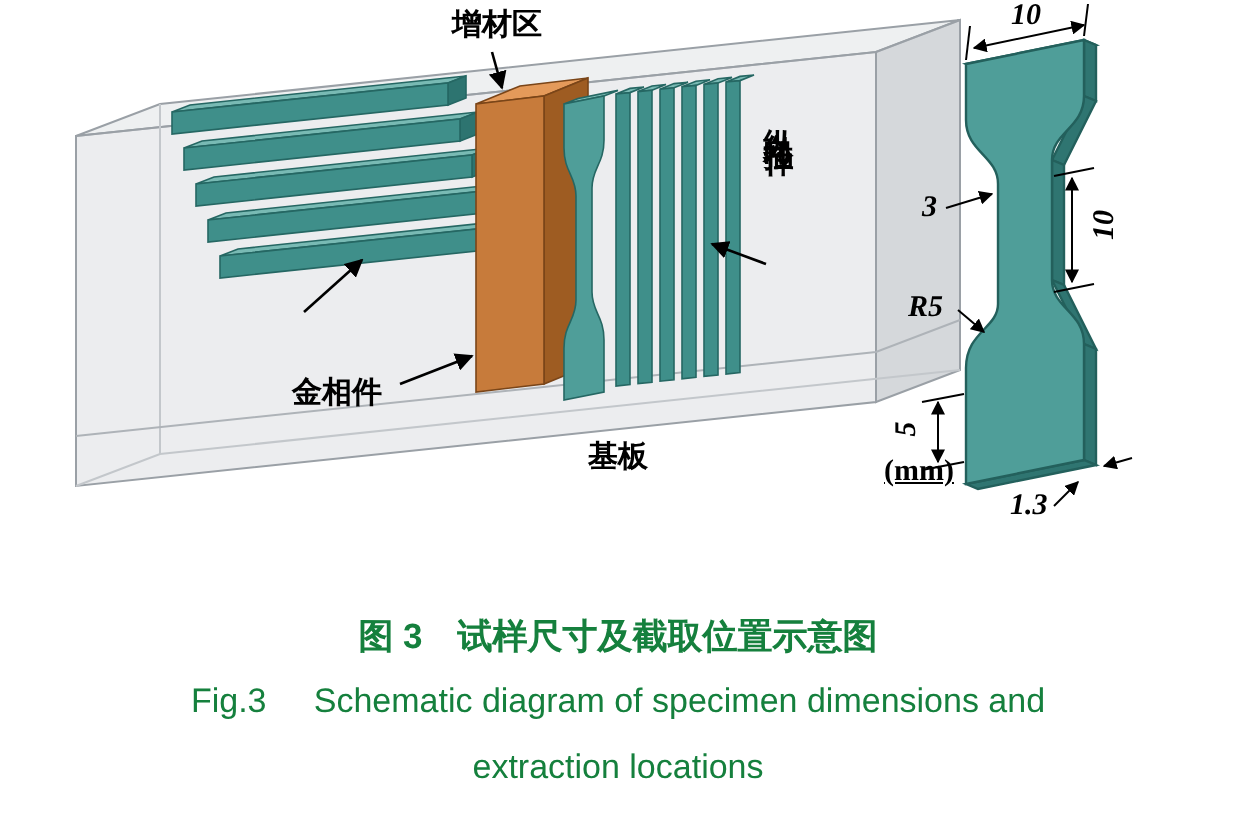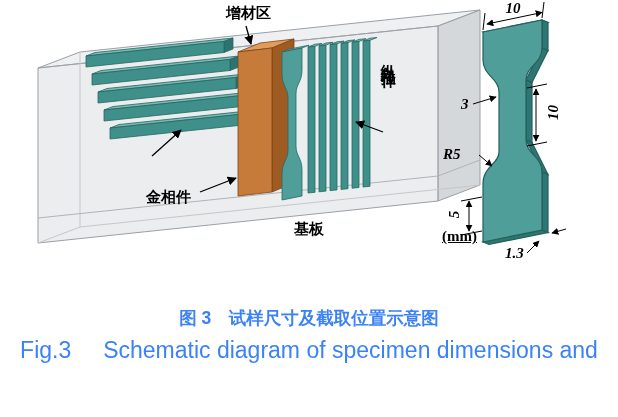--- a/index.html
+++ b/index.html
@@ -7,23 +7,23 @@
   .page { position:relative; width:618px; height:417px; background:#fff; overflow:hidden; }
   .figure { position:absolute; left:0; top:0; width:618px; height:300px; }
   .figure svg { position:absolute; left:0; top:0; }
   .lbl { position:absolute; font-weight:700; font-size:15px; color:#000; white-space:pre; line-height:1.15; }
   .lbl.vert { writing-mode:vertical-rl; text-orientation:upright; letter-spacing:3px; }
   .dim { position:absolute; font-family:"Liberation Serif", serif; font-style:italic; font-weight:700;
          font-size:15px; color:#000; white-space:pre; }
   .dim.center { text-align:center; }
   .dim.rot { transform:rotate(-90deg); }
   .dim.upright { font-style:normal;text-decoration:underline; }
-  .caption { position:absolute; left:0; right:0; top:302px; text-align:center; color:#3b82f6; }
+  .caption { position:absolute; left:0; right:0; top:302px; text-align:center; color:#15803d; }
   .cap-zh { font-size:17.5px; font-weight:700; line-height:32px; white-space:pre; }
-  .cap-en { font-size:23px; font-weight:400; line-height:33px; white-space:pre; }
+  .cap-en { font-size:17px; font-weight:400; line-height:33px; white-space:pre; }
 </style>
 </head>
 <body>
 
 <div class="page">
 
   <div class="figure">
     <svg width="618" height="300" viewBox="0 0 618 300">
       <defs>
         <marker id="arr" viewBox="0 0 10 10" refX="9" refY="5" markerWidth="7" markerHeight="7" orient="auto-start-reverse">
@@ -115,24 +115,25 @@
     </svg>
 
     <div class="lbl" style="left:226px; top:4px;">增材区</div>
     <div class="lbl vert" style="left:380px; top:52px;">纵向拉伸</div>
     <div class="lbl" style="left:146px; top:188px;text-align:center;">金相件</div>
     <div class="lbl" style="left:294px; top:220px;">基板</div>
 
     <div class="dim center" style="left:498px; top:0px; width:30px;">10</div>
     <div class="dim" style="left:461px; top:96px;">3</div>
     <div class="dim center rot" style="left:538px; top:104px; width:30px;">10</div>
-    <div class="dim" style="left:443px; top:146px;">R5</div>
+    <div class="dim" style="left:454px; top:146px;">R5</div>
     <div class="dim center rot" style="left:446px; top:206px; width:16px;">5</div>
     <div class="dim upright" style="left:442px; top:228px;">(mm)</div>
     <div class="dim" style="left:505px; top:245px;">1.3</div>
   </div>
 
   <div class="caption">
     <div class="cap-zh">图 3　试样尺寸及截取位置示意图</div>
     <div class="cap-en">Fig.3     Schematic diagram of specimen dimensions and</div>
+    <div class="cap-en">extraction locations</div>
   </div>
 
 </div>
 
 </body></html>

